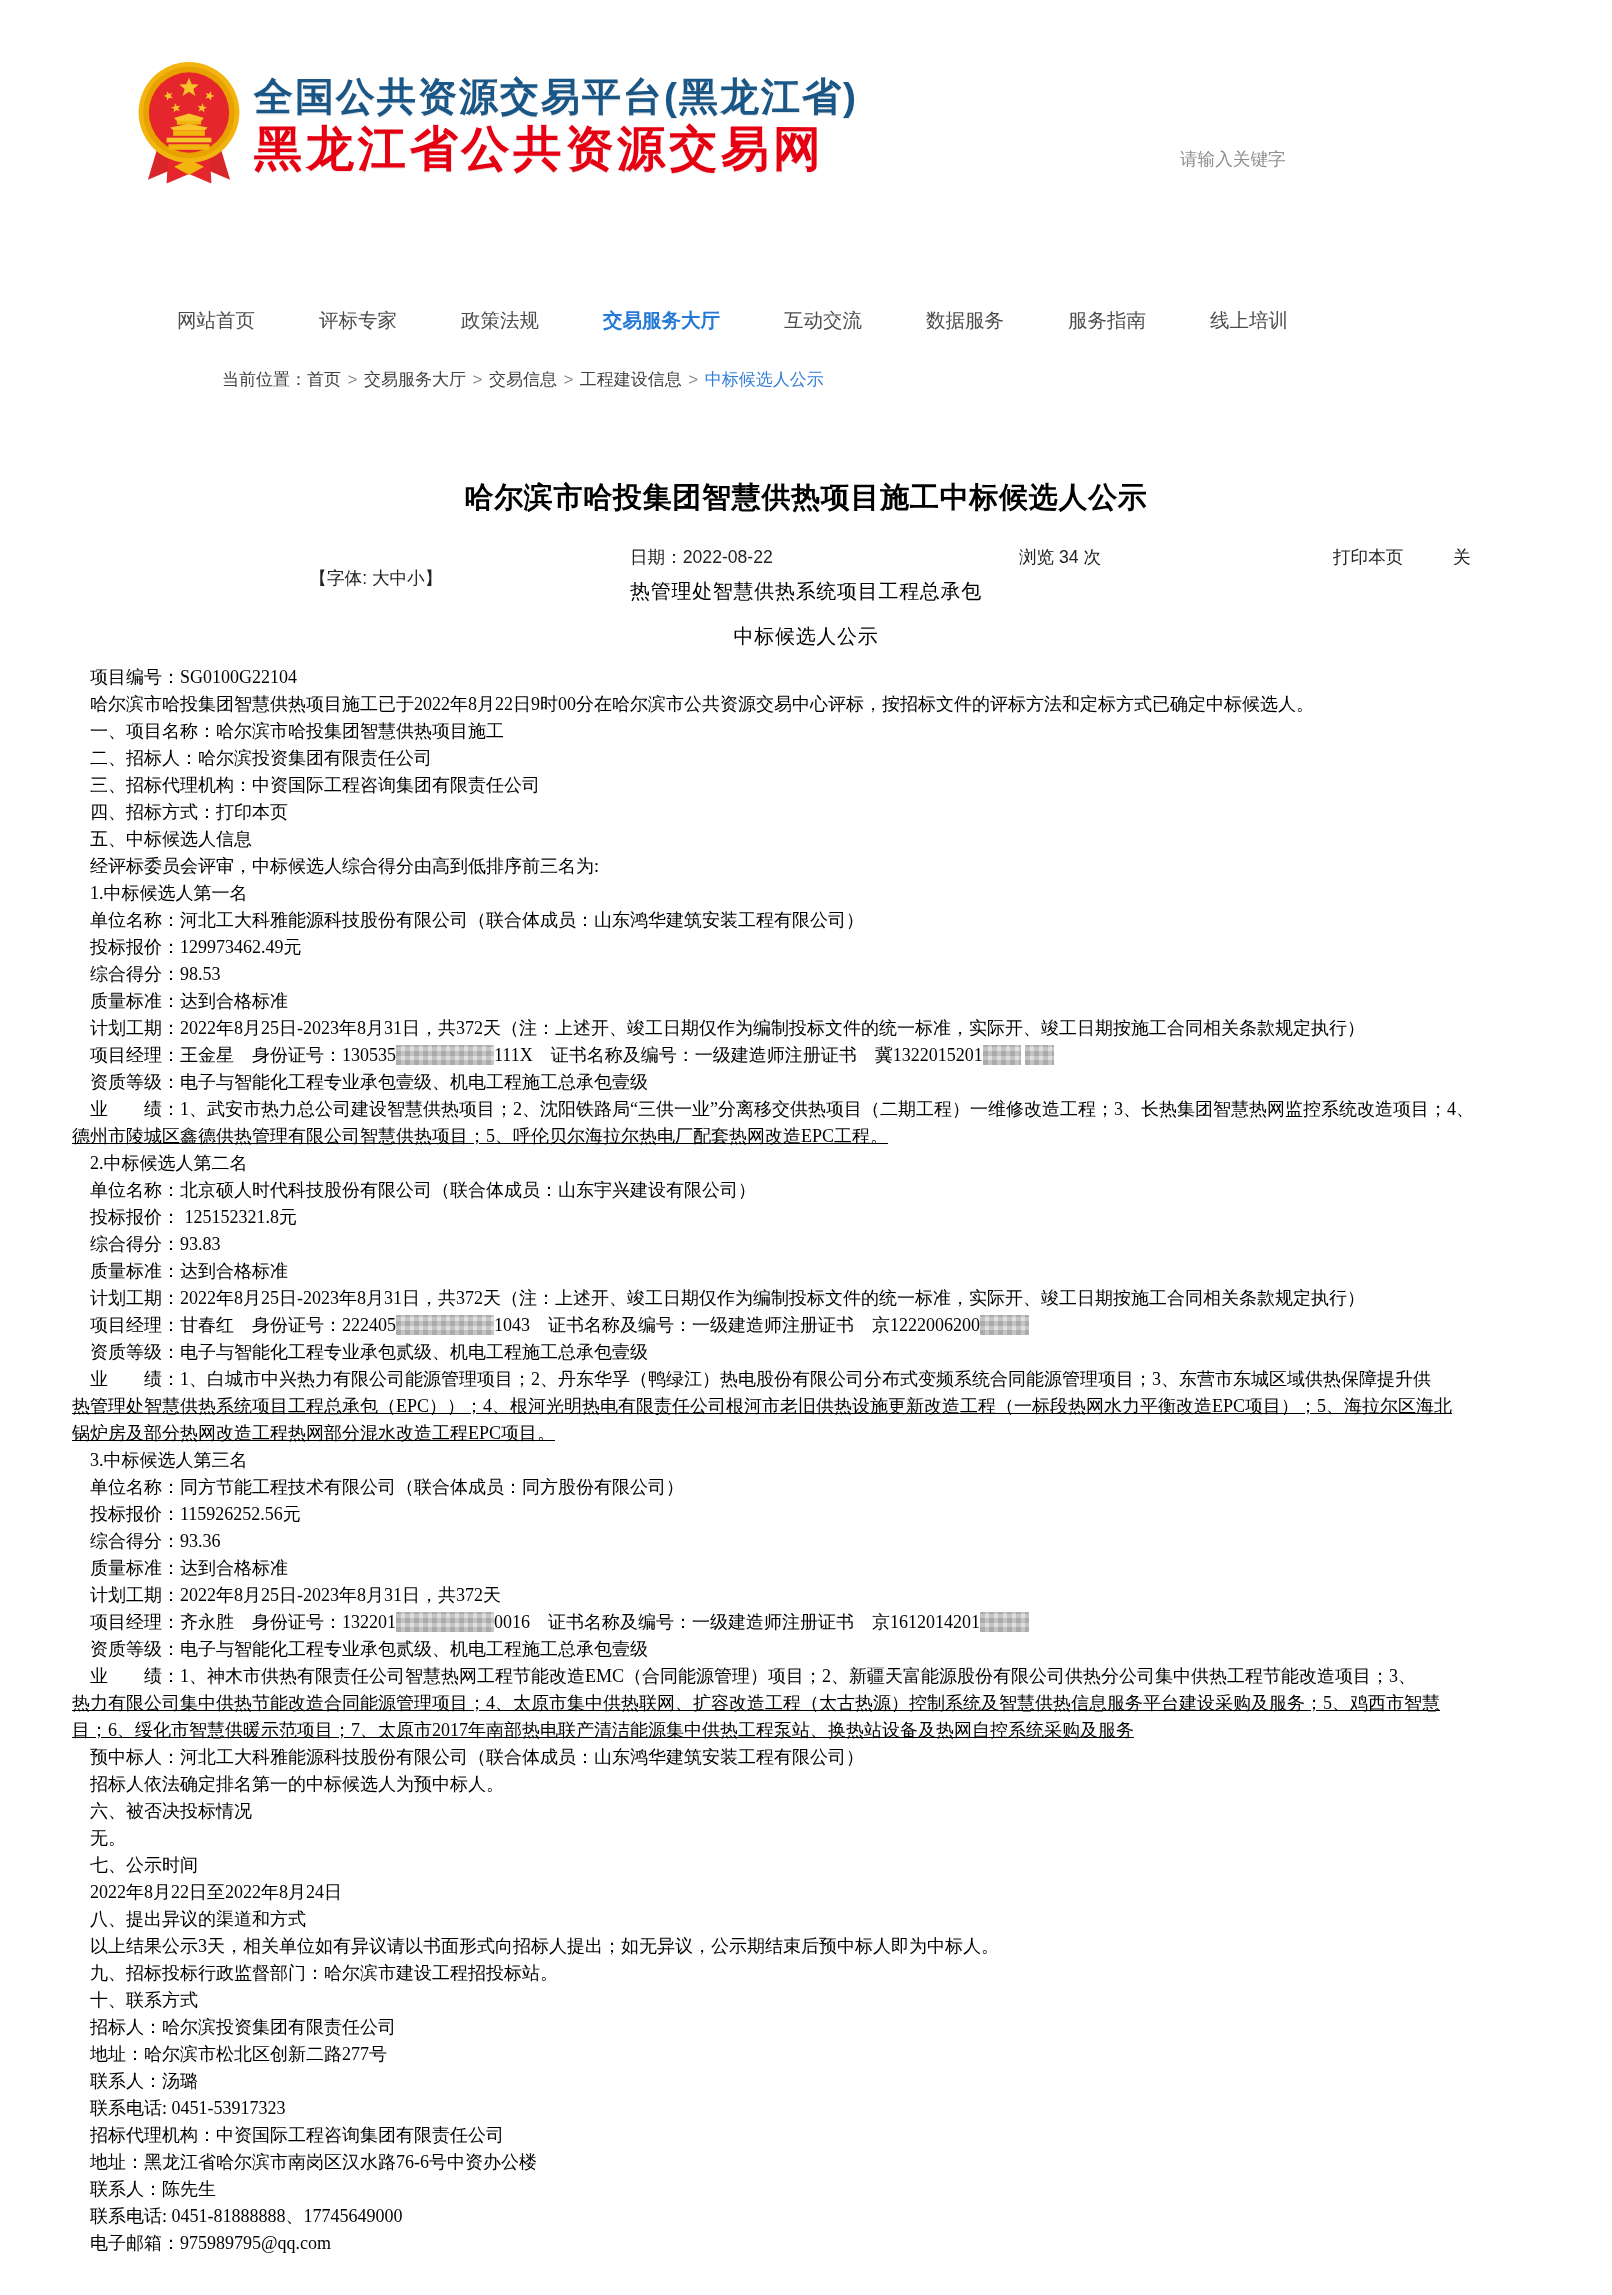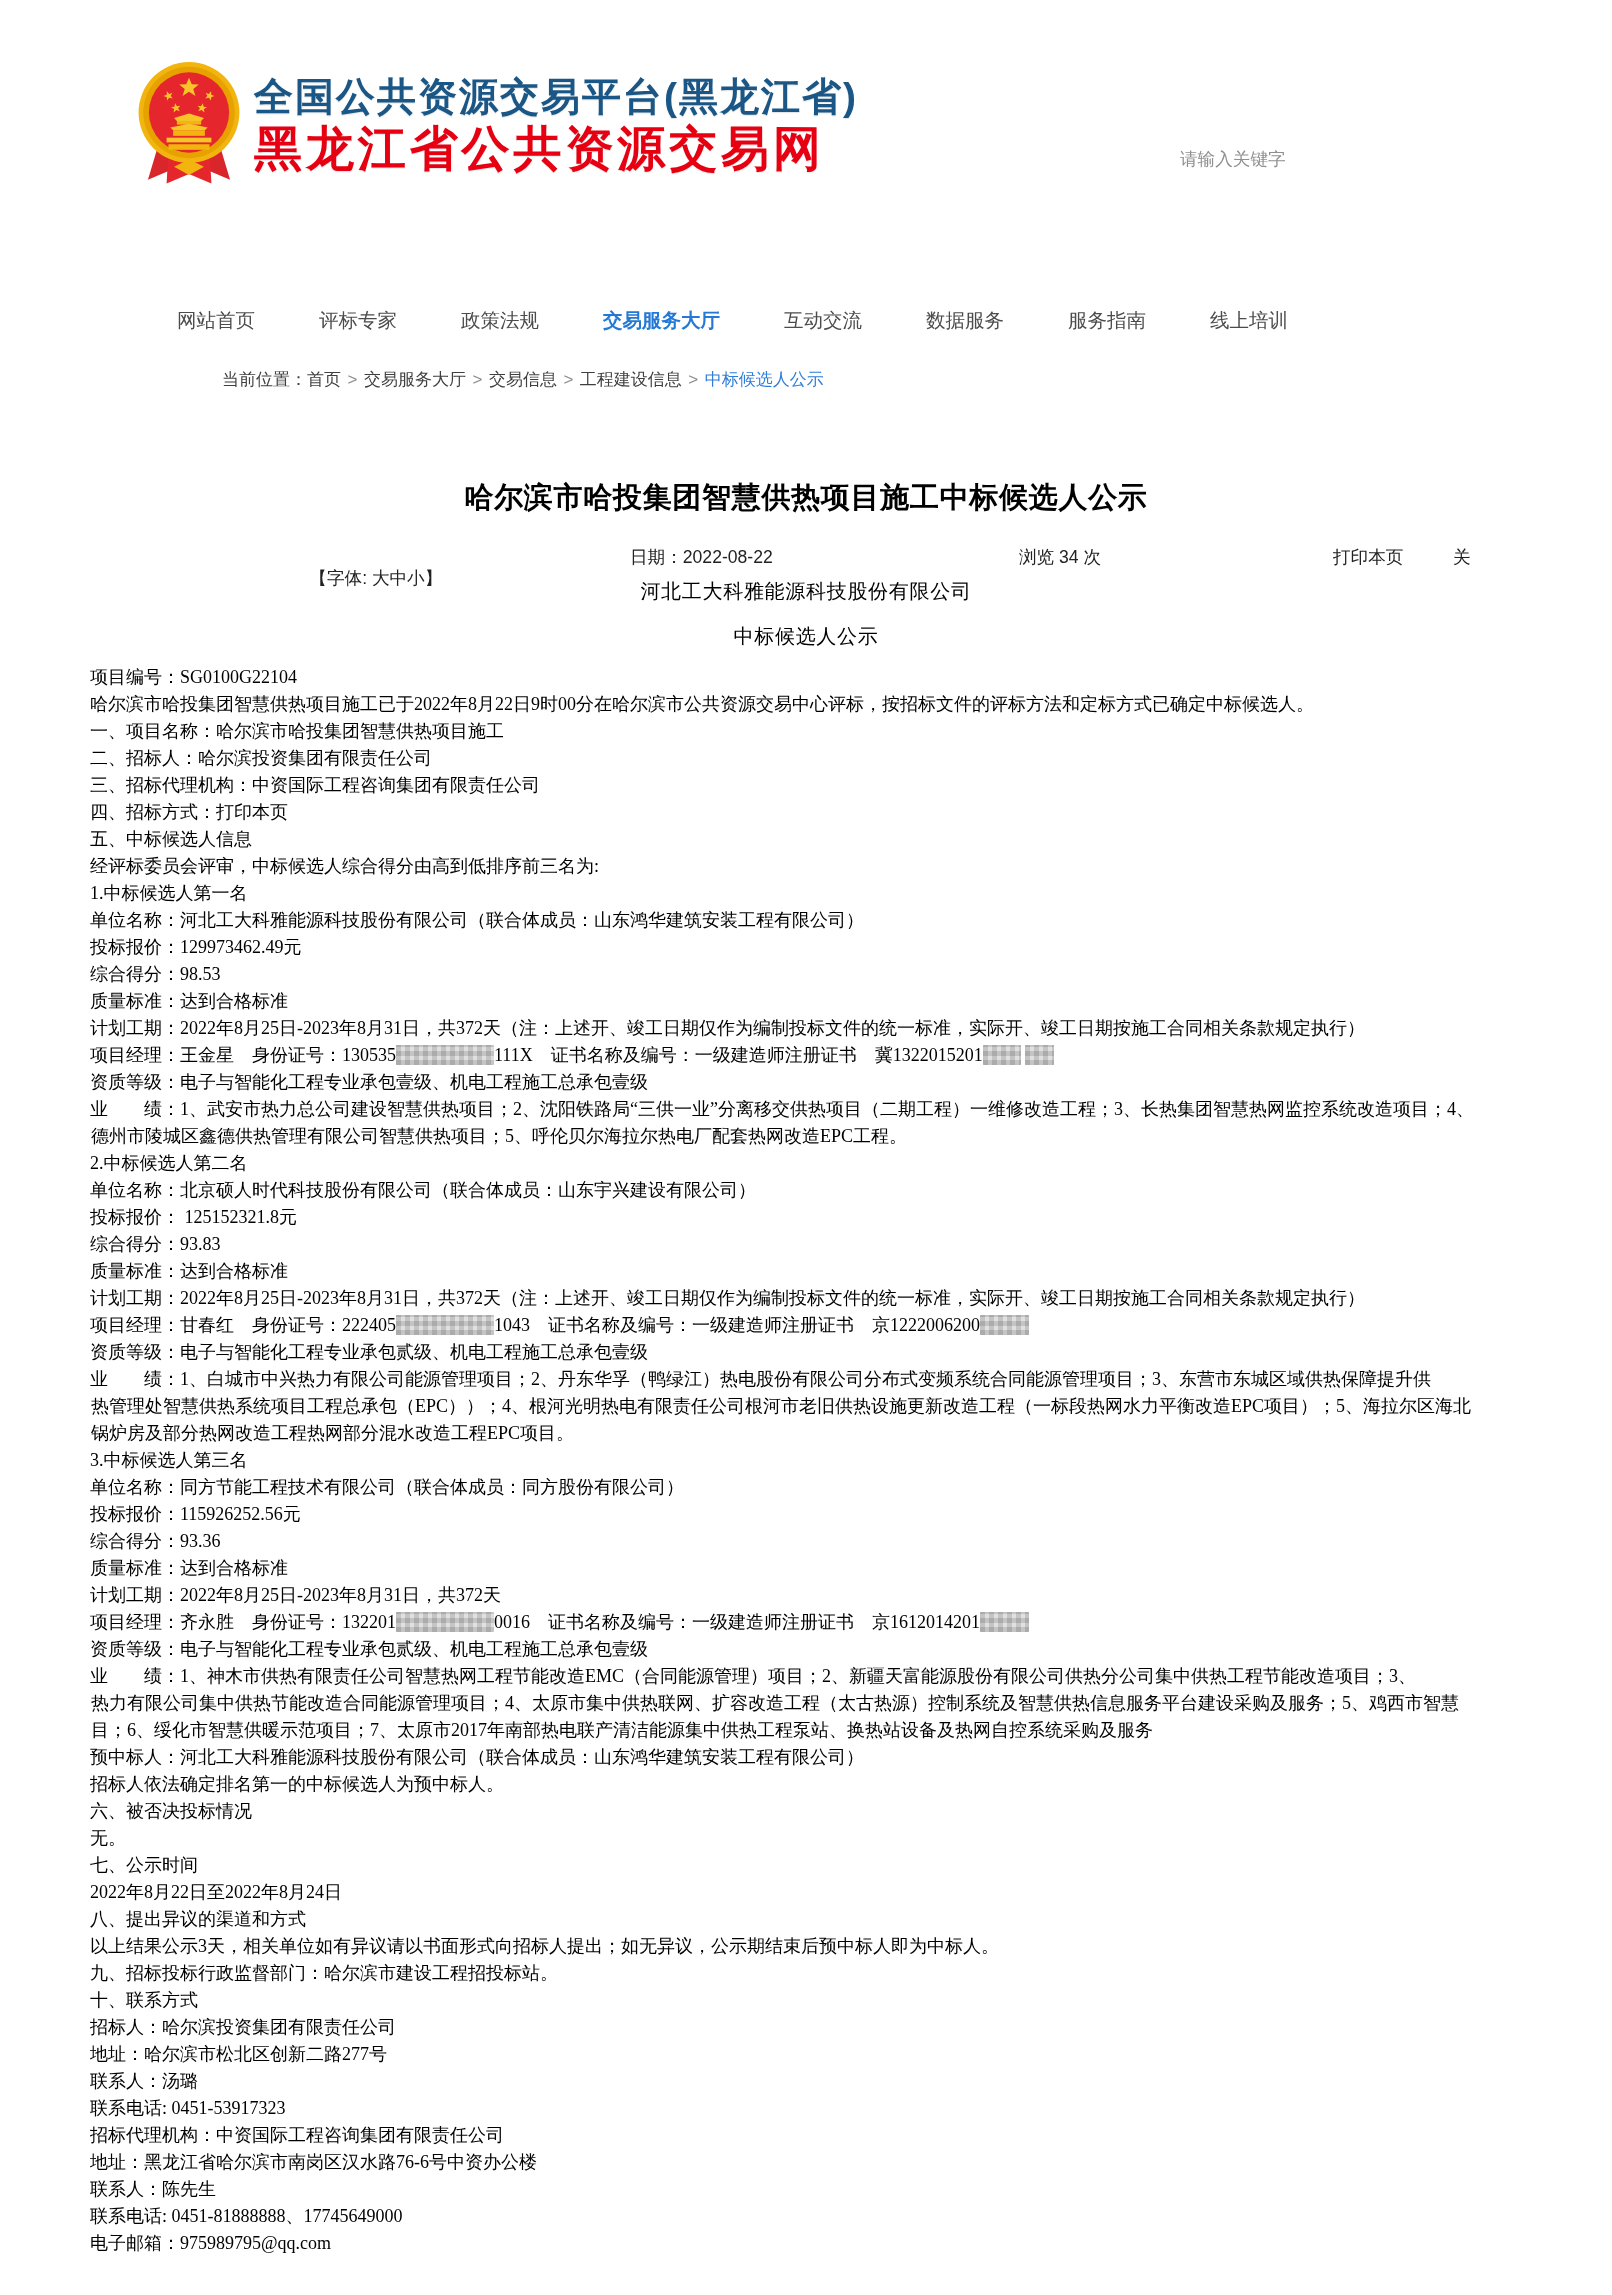--- a/index.html
+++ b/index.html
@@ -44,21 +44,21 @@
 
   .sub{position:absolute;left:0;width:100%;text-align:center;
        font-family:"Liberation Serif",serif;font-size:20px;color:#000;letter-spacing:0.7px;}
   .sub1{top:578px;}
   .sub2{top:623px;}
 
   
   #doc{position:absolute;left:0;top:664px;width:1612px;overflow:hidden;
        font-family:"Liberation Serif",serif;font-size:18px;color:#000;}
   .doc-line{height:27px;line-height:27px;white-space:pre;overflow:hidden;padding-left:90px;}
-  .doc-line.cont{padding-left:91px;}
+  .doc-line.cont{padding-left:72px;text-decoration:underline;}
   .blur{display:inline-block;height:19.5px;vertical-align:-3.9px;border-radius:0.7px;
         background:
           repeating-linear-gradient(90deg, rgba(0,0,0,.16) 0 4.6px, rgba(0,0,0,.04) 4.6px 9px),
           repeating-linear-gradient(0deg, #cccccc 0 4.6px, #e9e9e9 4.6px 9px);}
 </style>
 </head>
 <body>
 
 <div class="page">
 
@@ -117,21 +117,21 @@
   <div class="meta">
     <span class="m-font">
       <span>【字体: </span><span id="font-sizes"><span class="font-size-btn">大</span><span class="font-size-btn">中</span><span class="font-size-btn">小</span></span><span>】</span>
     </span>
     <span class="m-date">日期：2022-08-22</span>
     <span class="m-views">浏览 34 次</span>
     <a class="m-print">打印本页</a>
     <a class="m-close">关</a>
   </div>
 
-  <div class="sub sub1">河北工大科雅能源科技股份有限公司</div>
+  <div class="sub sub1">热管理处智慧供热系统项目工程总承包</div>
   <div class="sub sub2">中标候选人公示</div>
 
   <div id="doc">
       <div class="doc-line">项目编号：SG0100G22104</div>
       <div class="doc-line">哈尔滨市哈投集团智慧供热项目施工已于2022年8月22日9时00分在哈尔滨市公共资源交易中心评标，按招标文件的评标方法和定标方式已确定中标候选人。</div>
       <div class="doc-line">一、项目名称：哈尔滨市哈投集团智慧供热项目施工</div>
       <div class="doc-line">二、招标人：哈尔滨投资集团有限责任公司</div>
       <div class="doc-line">三、招标代理机构：中资国际工程咨询集团有限责任公司</div>
       <div class="doc-line">四、招标方式：打印本页</div>
       <div class="doc-line">五、中标候选人信息</div>

